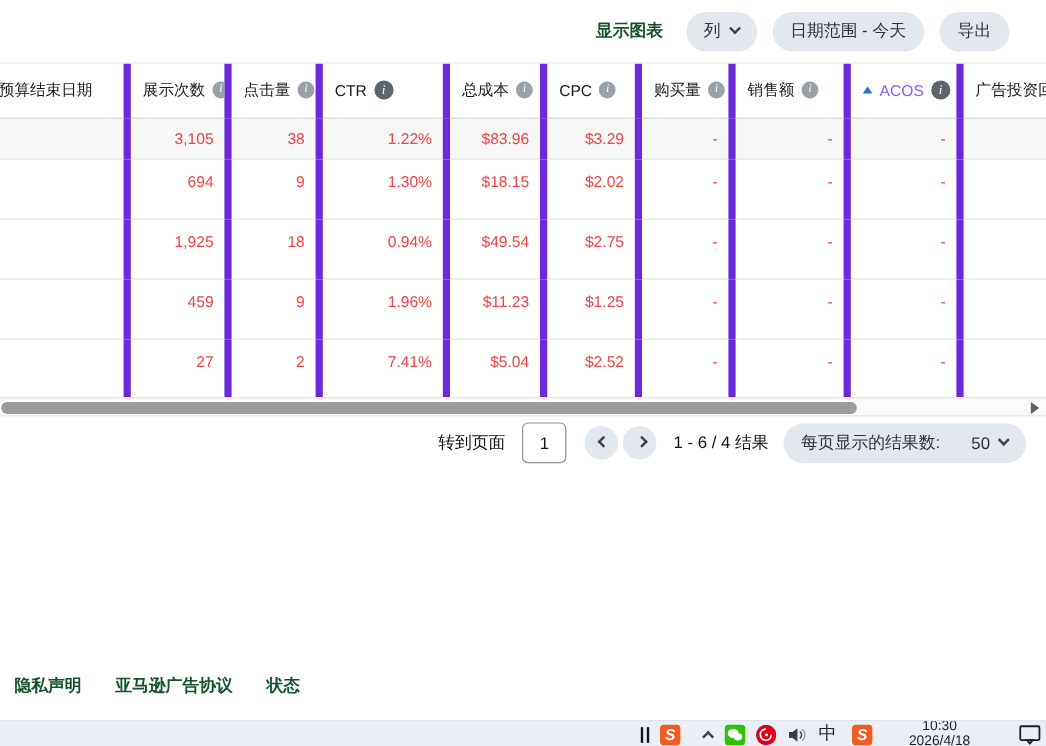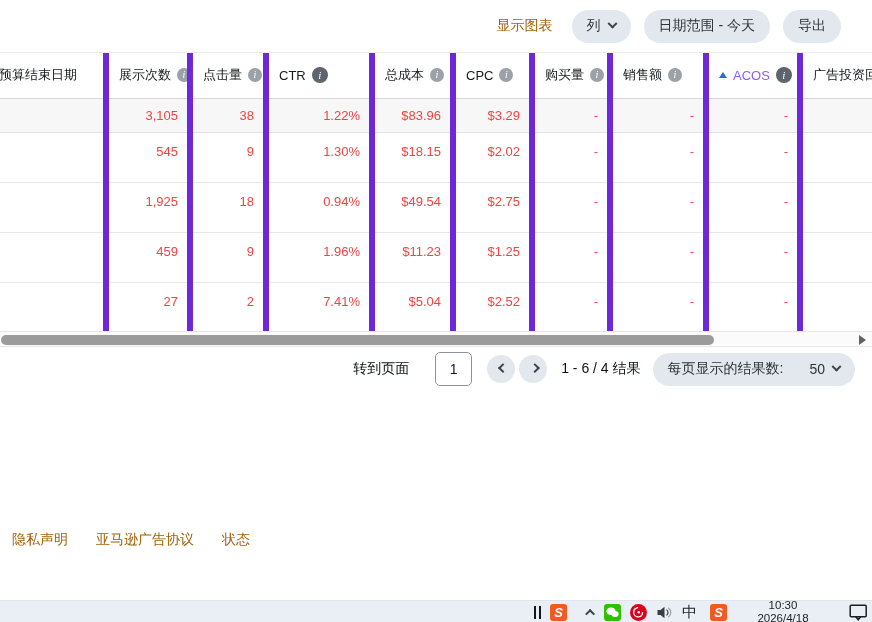--- a/index.html
+++ b/index.html
@@ -5,21 +5,21 @@
   * { margin:0; padding:0; box-sizing:border-box; }
   body { background:#fff; }
   .page {
     position:relative; width:872px; height:622px; overflow:hidden;
     background:#fff; font-family:"Liberation Sans","DejaVu Sans",sans-serif;
     color:#0f1111; font-size:13px;
   }
 
   
   .toolbar { position:absolute; top:9px; right:31px; display:flex; align-items:center; gap:13px; height:34px; }
-  .link-blue { color:#a16207; font-size:14px; text-decoration:none; cursor:pointer; }
+  .link-blue { color:#14532d; font-size:14px; text-decoration:none; cursor:pointer;font-weight:bold; }
   .toolbar .link-blue { margin-right:6px; }
   .pill {
     display:inline-flex; align-items:center; gap:8px; height:33px; padding:0 15px;
     background:#e2e8ee; border-radius:17px; border:none; font-size:14px; color:#2f3337;
     font-family:inherit; cursor:pointer; white-space:nowrap;
   }
 
   
   .arr { display:inline-block; width:8px; height:8px; border-top:2px solid #3c434a; border-left:2px solid #3c434a; }
   .arr.down { transform:rotate(225deg) translate(2px,2px); }
@@ -52,34 +52,34 @@
   tr.datarow { height:50px; border-bottom:1px solid #e7e7e7; }
   tr.datarow td { padding-top:11px; }
 
   
   .hscroll { position:absolute; top:331px; left:0; width:872px; height:16px; background:#fbfbfb; border-top:1px solid #e6e6e6; border-bottom:1px solid #e6e6e6; }
   .hscroll-thumb { position:absolute; left:1px; top:3px; width:713px; height:10px; background:#9b9b9b; border-radius:5px; cursor:pointer; }
   .hscroll-arrow { position:absolute; right:6px; top:3px; width:0; height:0; border-top:5px solid transparent; border-bottom:5px solid transparent; border-left:7px solid #5f6368; cursor:pointer; }
 
   
   .pagination { position:absolute; top:352px; right:17px; display:flex; align-items:center; height:34px; }
-  .pagination .goto { font-size:14px; margin-right:26px; }
+  .pagination .goto { font-size:14px; margin-right:14px; }
   .page-input {
     width:37px; height:34px; border:1px solid #8b949c; border-radius:5px; text-align:center;
     font-size:14px; font-family:inherit; color:#15181a; background:#fff; margin-right:15px;
   }
   .circle-btn {
     width:28px; height:28px; border-radius:50%; background:#e2e8ee; border:none; cursor:pointer;
     display:inline-flex; align-items:center; justify-content:center; margin-right:4px;
   }
   .results { font-size:14px; margin:0 12px 0 10px; }
   .perpage-value { margin-left:18px; }
 
   
-  .footer { position:absolute; top:531px; left:12px; display:flex; gap:28px; }
+  .footer { position:absolute; top:563px; left:12px; display:flex; gap:28px; }
   .footer a { font-size:14px; }
 
   
   .taskbar {
     position:absolute; left:0; bottom:0; width:872px; height:22px; overflow:hidden;
     background:#e9eff4; border-top:1px solid #dfe5ea;
   }
   .tray { position:absolute; left:534px; top:0; height:22px; display:flex; align-items:center; gap:9px; }
   .pause-bars { display:inline-flex; gap:3px; align-items:center; }
   .pause-bars i { display:block; width:2px; height:13px; background:#14171a; }
@@ -195,21 +195,21 @@
           <td>1.22%</td>
           <td>$83.96</td>
           <td>$3.29</td>
           <td>-</td>
           <td>-</td>
           <td>-</td>
           <td></td>
         </tr>
         <tr class="datarow">
           <td></td>
-          <td>545</td>
+          <td>694</td>
           <td>9</td>
           <td>1.30%</td>
           <td>$18.15</td>
           <td>$2.02</td>
           <td>-</td>
           <td>-</td>
           <td>-</td>
           <td></td>
         </tr>
         <tr class="datarow">

